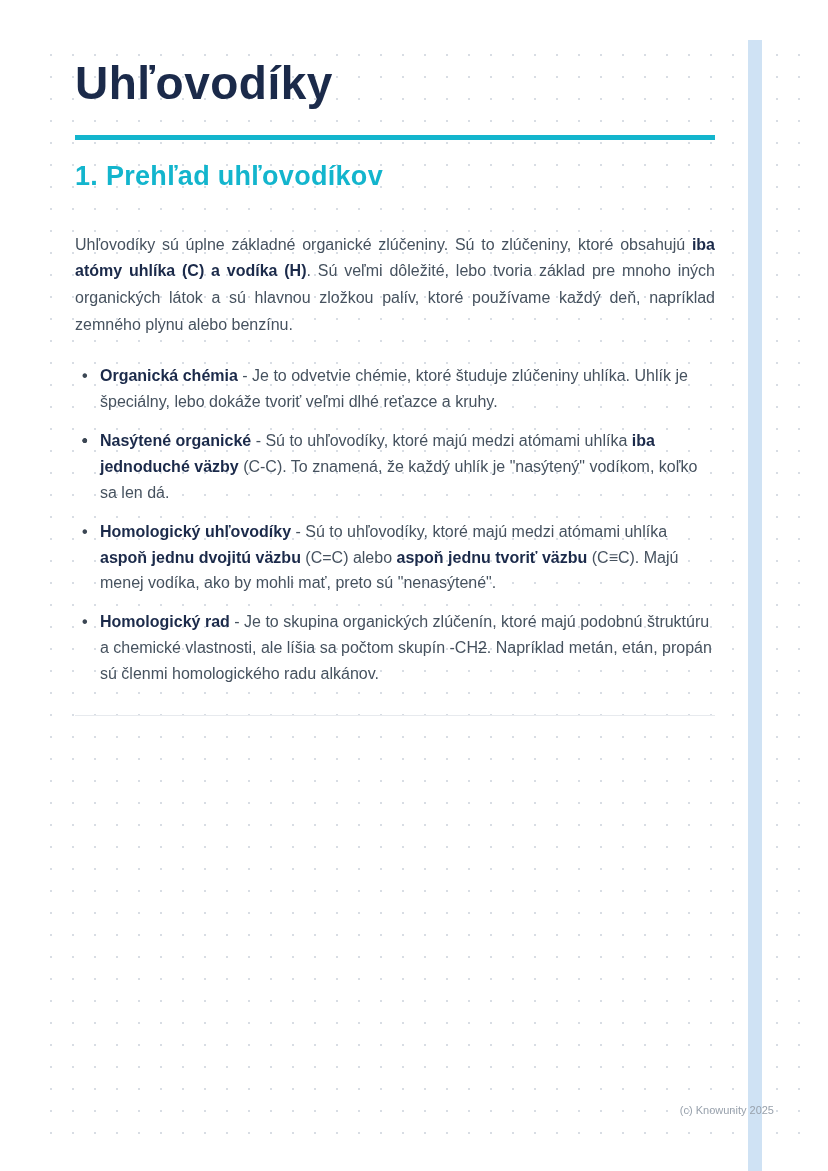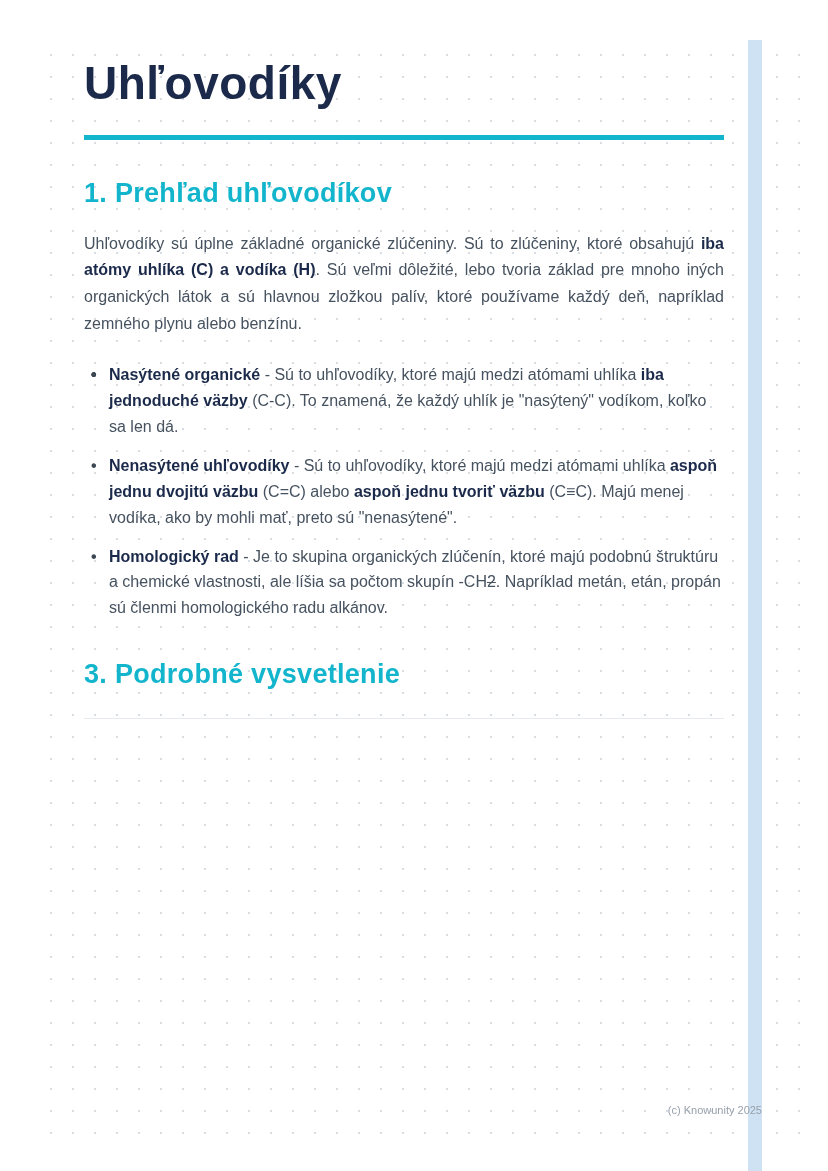--- a/index.html
+++ b/index.html
@@ -19,45 +19,45 @@
     pointer-events: none;
   }
   .stripe {
     position: absolute;
     right: 66px; top: 40px; bottom: 0;
     width: 14px;
     background: var(--stripe, #cfe2f4);
   }
   .content {
     position: absolute;
-    left: 84px; top: 58px;
+    left: 75px; top: 58px;
     width: 640px;
   }
   .title {
     font-size: 46px;
     font-weight: bold;
     color: var(--title, #1b2a4a);
     letter-spacing: 0.5px;
     line-height: 1.1;
   }
   .title-rule {
     height: 5px;
     background: var(--accent, #13b5cd);
     margin-top: 26px;
     border: none;
   }
   .section-heading {
     color: var(--accent, #13b5cd);
     font-size: 27px;
     font-weight: bold;
-    margin-top: 38px;
+    margin-top: 21px;
     letter-spacing: 0.3px;
   }
   .intro {
-    margin-top: 22px;
+    margin-top: 40px;
     font-size: 16px;
     line-height: 1.68;
     text-align: justify;
   }
   .b { font-weight: bold; color: var(--title, #1b2a4a); }
   .strike { text-decoration: line-through; }
   ul.defs {
     margin-top: 24px;
     list-style: none;
   }
@@ -75,21 +75,21 @@
     color: #3c4754;
     font-weight: bold;
   }
   .divider {
     border: none;
     border-top: 1px solid #e7eaee;
     margin-top: 28px;
   }
   .footer {
     position: absolute;
-    right: 66px;
+    right: 54px;
     bottom: 55px;
     font-size: 11px;
     color: #98a1ac;
   }
 </style>
 </head>
 <body>
 
 <div class="dots"></div>
 <div class="stripe"></div>
@@ -97,38 +97,38 @@
 <div class="content">
   <h1 class="title">Uhľovodíky</h1>
   <div class="title-rule"></div>
 
   <h2 class="section-heading">1. Prehľad uhľovodíkov</h2>
   <p class="intro"><span>Uhľovodíky sú úplne základné organické zlúčeniny. Sú to zlúčeniny, ktoré obsahujú </span><span class="b">iba atómy uhlíka (C) a vodíka (H)</span><span>. Sú veľmi dôležité, lebo tvoria základ pre mnoho iných organických látok a sú hlavnou zložkou palív, ktoré používame každý deň, napríklad zemného plynu alebo benzínu.</span></p>
 
   <ul class="defs">
     <li>
       <span class="marker">•</span>
+      <span><span class="b">Organická chémia</span><span> - Je to odvetvie chémie, ktoré študuje zlúčeniny uhlíka. Uhlík je špeciálny, lebo dokáže tvoriť veľmi dlhé reťazce a kruhy.</span></span>
     </li>
     <li>
       <span class="marker">•</span>
     </li>
     <li>
       <span class="marker">•</span>
     </li>
     <li>
       <span class="marker">•</span>
       <span><span class="b">Nasýtené organické</span><span> - Sú to uhľovodíky, ktoré majú medzi atómami uhlíka </span><span class="b">iba jednoduché väzby</span><span> (C-C). To znamená, že každý uhlík je "nasýtený" vodíkom, koľko sa len dá.</span></span>
     </li>
     <li>
       <span class="marker">•</span>
-      <span><span class="b">Nenasýtené uhľovodíky</span><span> - Sú to uhľovodíky, ktoré majú medzi atómami uhlíka </span><span class="b">aspoň jednu dvojitú väzbu</span><span> (C=C) alebo </span><span class="b">aspoň jednu tvoriť väzbu</span><span> (C≡C). Majú menej vodíka, ako by mohli mať, preto sú "nenasýtené".</span></span>
+      <span><span class="b">Homologický uhľovodíky</span><span> - Sú to uhľovodíky, ktoré majú medzi atómami uhlíka </span><span class="b">aspoň jednu dvojitú väzbu</span><span> (C=C) alebo </span><span class="b">aspoň jednu tvoriť väzbu</span><span> (C≡C). Majú menej vodíka, ako by mohli mať, preto sú "nenasýtené".</span></span>
     </li>
     <li>
       <span class="marker">•</span>
       <span><span class="b">Homologický rad</span><span> - Je to skupina organických zlúčenín, ktoré majú podobnú štruktúru a chemické vlastnosti, ale líšia sa počtom skupín -CH</span><span class="strike">2</span><span>. Napríklad metán, etán, propán sú členmi homologického radu alkánov.</span></span>
     </li>
   </ul>
 
-  <h2 class="section-heading">3. Podrobné vysvetlenie</h2>
   <hr class="divider">
 </div>
 
 <div class="footer">(c) Knowunity 2025</div>
 
 </body></html>

